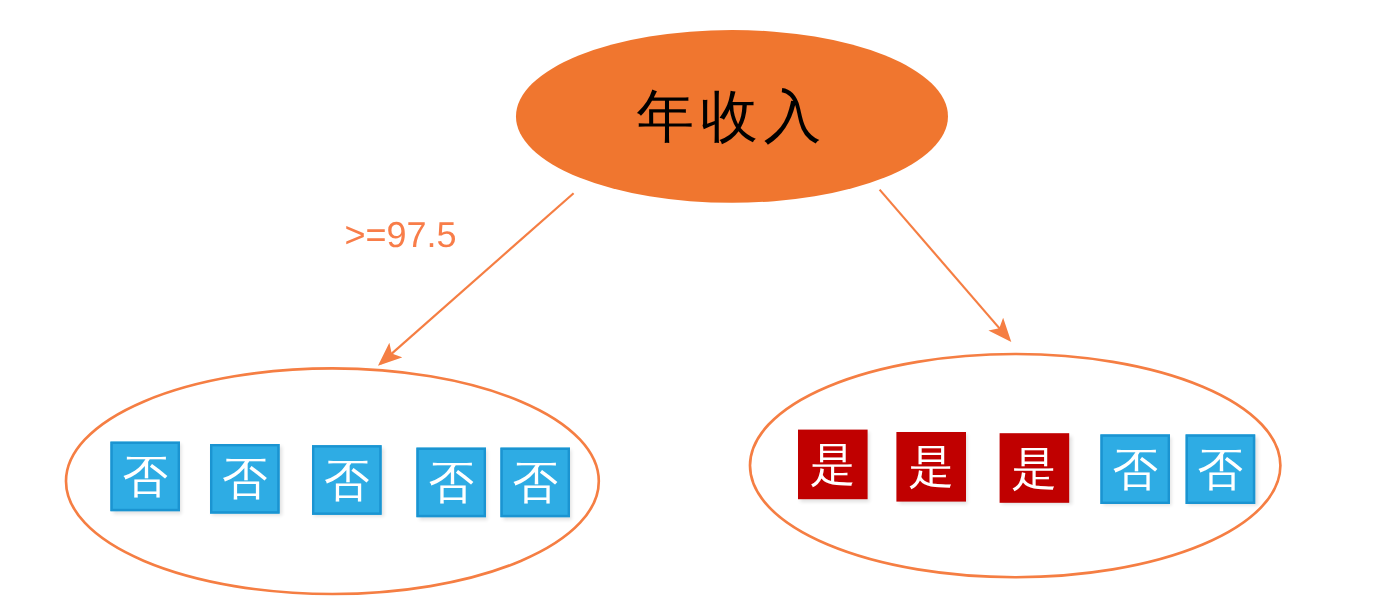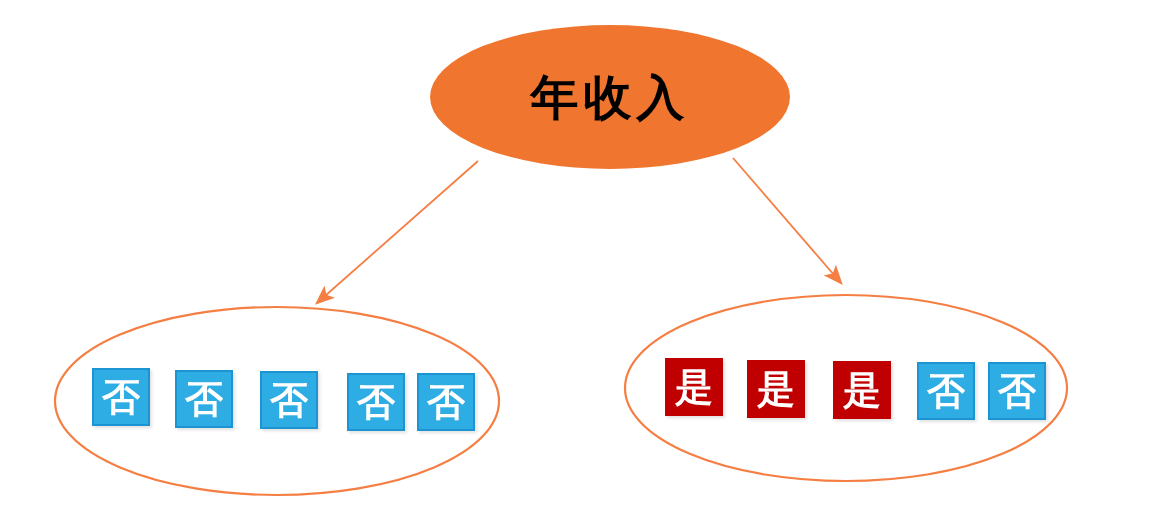--- a/index.html
+++ b/index.html
@@ -7,21 +7,20 @@
     padding: 0;
     background: #ffffff;
     font-family: "Liberation Sans", sans-serif;
   }
   .canvas {
     position: relative;
     width: 1161px;
     height: 505px;
     background: var(--background, #ffffff);
     overflow: hidden;
-    font-weight: bold;
   }
   .layer {
     position: absolute;
     left: 0;
     top: 0;
   }
   .root-ellipse {
     fill: var(--orange-fill, #F0762F);
     stroke: none;
   }
@@ -101,20 +100,21 @@
 
     <line class="edge-line" x1="733" y1="158" x2="841" y2="283" marker-end="url(#arrow)"></line>
 
     <ellipse class="leaf-ellipse" cx="277" cy="401" rx="222" ry="94"></ellipse>
 
     <ellipse class="leaf-ellipse" cx="846" cy="388" rx="221" ry="93"></ellipse>
   </svg>
 
   <div class="root-label">年收入</div>
 
+  <div class="edge-label left">&gt;=97.5</div>
 
 
   <div class="sq no" style="left:92px;  top:368px;">否</div>
   <div class="sq no" style="left:175px; top:370px;">否</div>
   <div class="sq no" style="left:260px; top:371px;">否</div>
   <div class="sq no" style="left:347px; top:373px;">否</div>
   <div class="sq no" style="left:417px; top:373px;">否</div>
 
   <div class="sq yes" style="left:665px; top:358px;">是</div>
   <div class="sq yes" style="left:747px; top:360px;">是</div>

